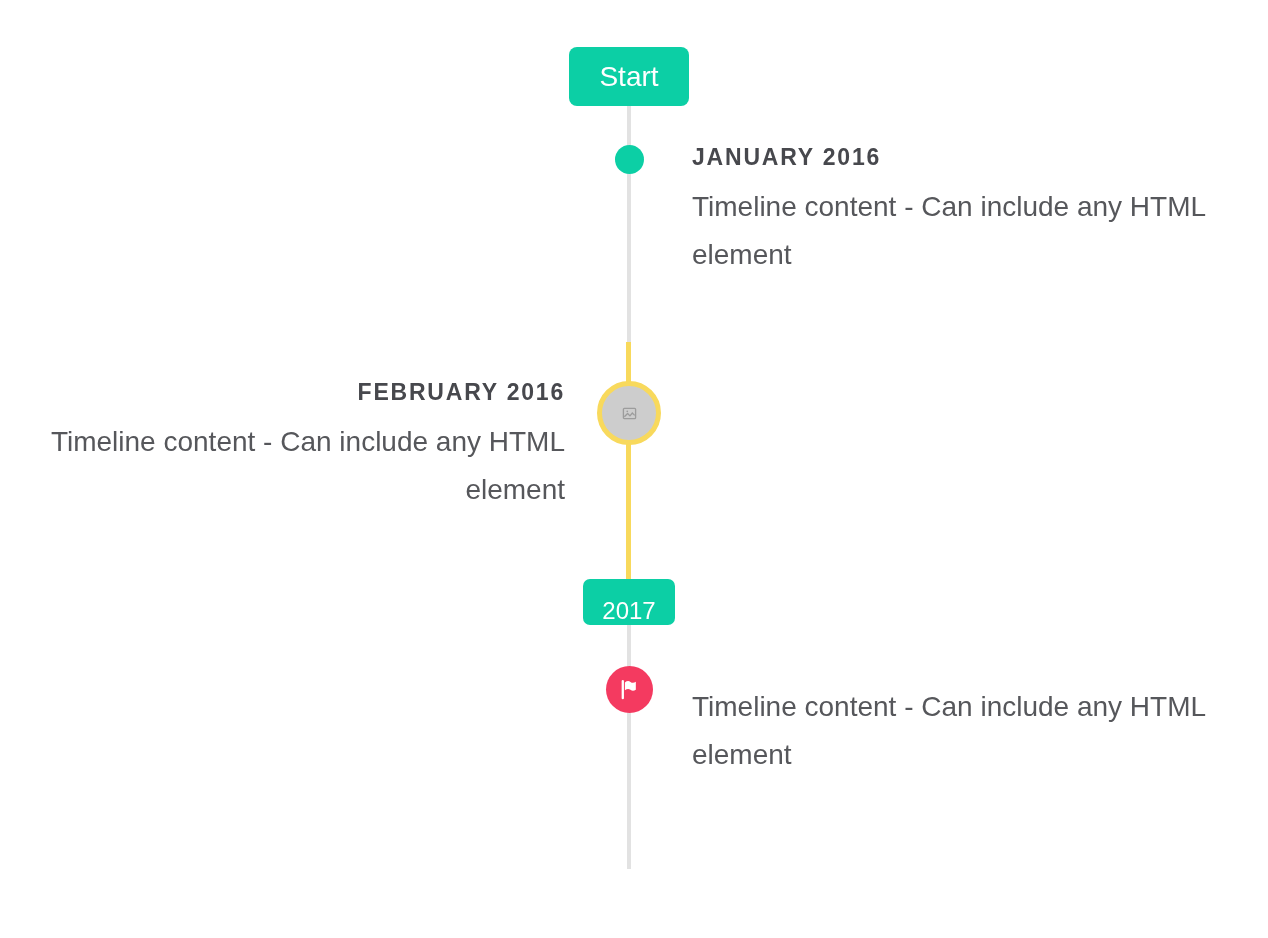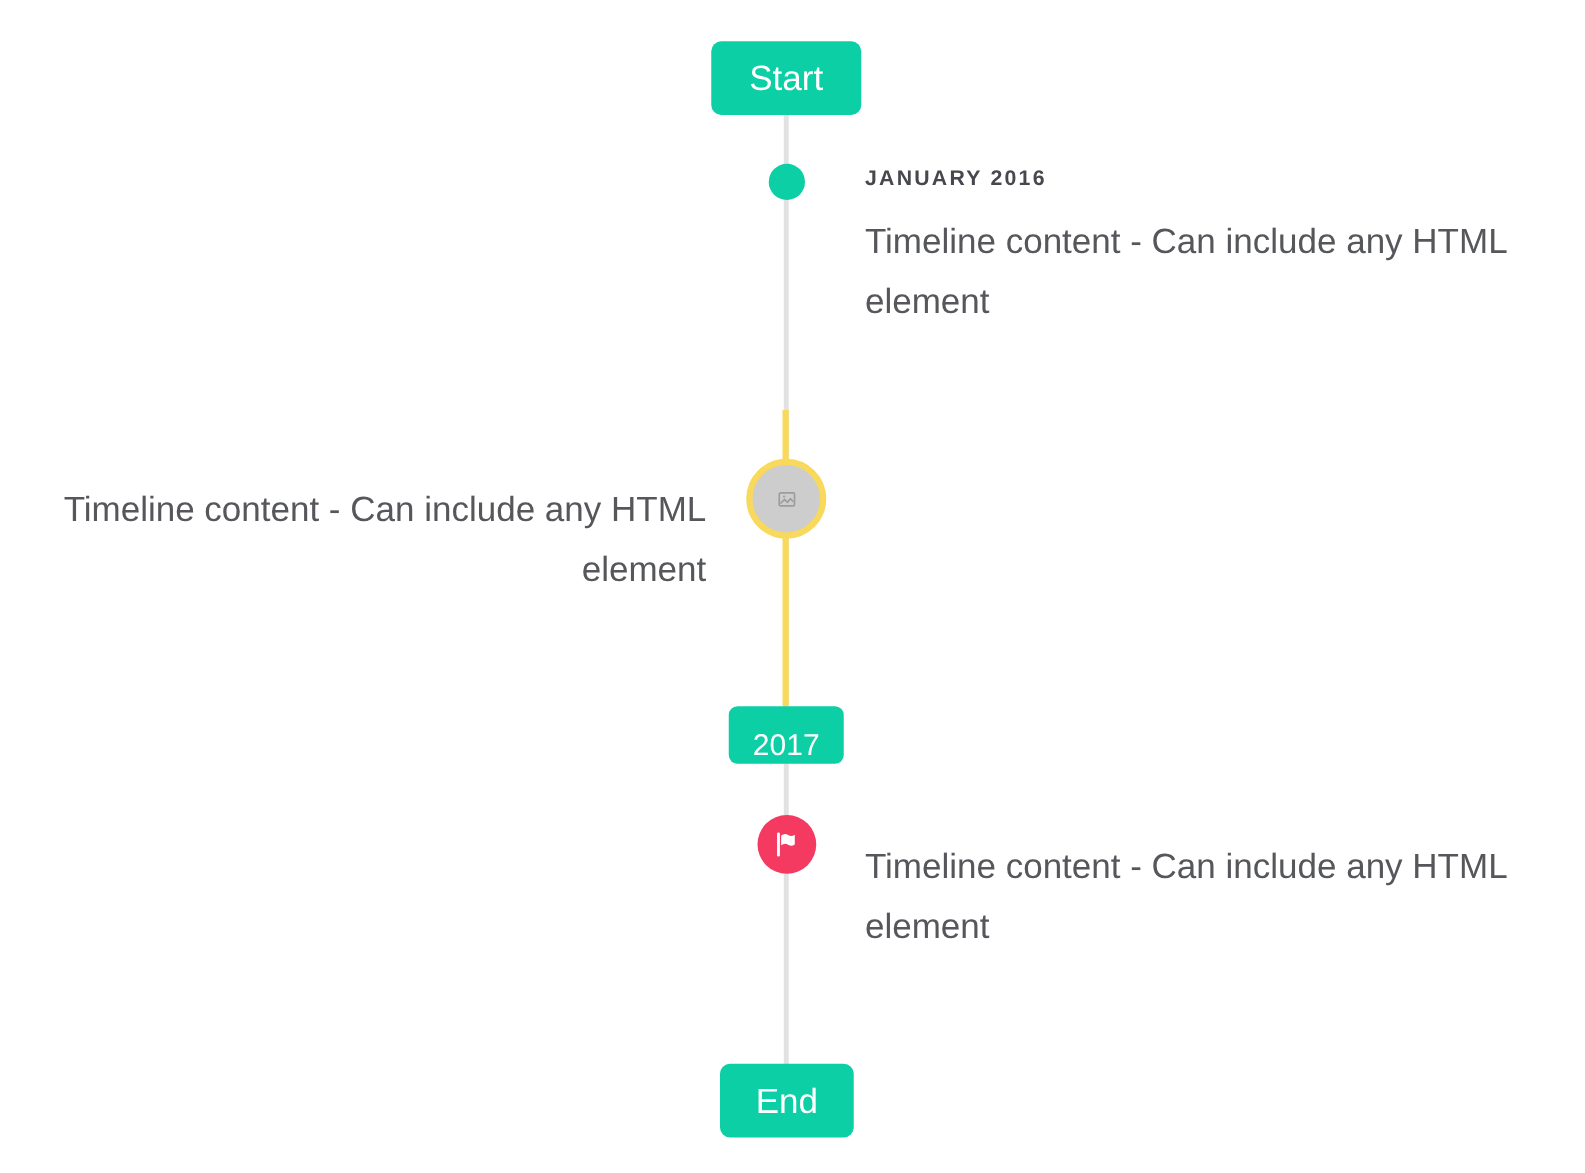--- a/index.html
+++ b/index.html
@@ -12,21 +12,21 @@
     --content-text: #56575b;
   }
   * { margin: 0; padding: 0; box-sizing: border-box; }
   html, body { background: #ffffff; }
   body {
     width: 1268px; height: 938px;
     position: relative;
     overflow: hidden;
     font-family: "Liberation Sans", "DejaVu Sans", sans-serif;
   }
-  .stage { position: absolute; inset: 0; }
+  .stage { position: absolute; inset: 0; margin-top: 14px; }
 
   
   .line {
     position: absolute;
     left: 627px; top: 92px;
     width: 4px; height: 763px;
     background: var(--line-gray);
     z-index: 0;
   }
   .line-highlight {
@@ -69,21 +69,21 @@
   .marker .glyph { display: block; }
 
   
   .item { position: absolute; width: 527px; z-index: 2; }
   .item.right { left: 692px; text-align: left; }
   .item.left  { left: 38px;  text-align: right; }
   .item.jan { top: 133px; }
   .item.feb { top: 368px; }
   .item.mar { top: 653px; }
   .item-title {
-    font-size: 17px; line-height: 20px;
+    font-size: 23px; line-height: 20px;
     font-weight: 700;
     letter-spacing: 1.8px;
     color: var(--title-text);
     text-transform: uppercase;
   }
   .item-content {
     margin-top: 16px;
     font-size: 28px; line-height: 48px;
     font-weight: 400;
     color: var(--content-text);
@@ -108,34 +108,32 @@
   </div>
 
   <div class="marker photo">
     <svg class="glyph" width="15" height="15" viewBox="0 0 16 16" fill="none" stroke="#9c9c9c" stroke-width="1.4">
       <rect x="1.5" y="2.5" width="13" height="11" rx="1"></rect>
       <path d="M2.5 11.5 L6 8 L8.5 10.5 L11 7.5 L13.5 10"></path>
       <circle cx="5.6" cy="5.6" r="0.9" fill="#9c9c9c" stroke="none"></circle>
     </svg>
   </div>
   <div class="item left feb">
+    <div class="item-title">FEBRUARY 2016</div>
     <div class="item-content">Timeline content - Can include any HTML element</div>
   </div>
 
   <div class="pill year">
     <span>2017</span>
   </div>
 
   <div class="marker flag">
     <svg class="glyph" width="23" height="23" viewBox="0 0 24 24">
       <path d="M5 3.2 V21" stroke="#ffffff" stroke-width="2.4" stroke-linecap="round" fill="none"></path>
       <path d="M7.2 4.6 q3.2 -2.4 5.8 -0.5 q2.6 1.9 5.6 -0.1 l0 8.2 q-3 2 -5.6 0.1 q-2.6 -1.9 -5.8 0.5 z" fill="#ffffff"></path>
     </svg>
   </div>
   <div class="item right mar">
     <div class="item-content">Timeline content - Can include any HTML element</div>
   </div>
 
-  <div class="pill end">
-    <span>End</span>
-  </div>
 
 </div>
 
 </body></html>

